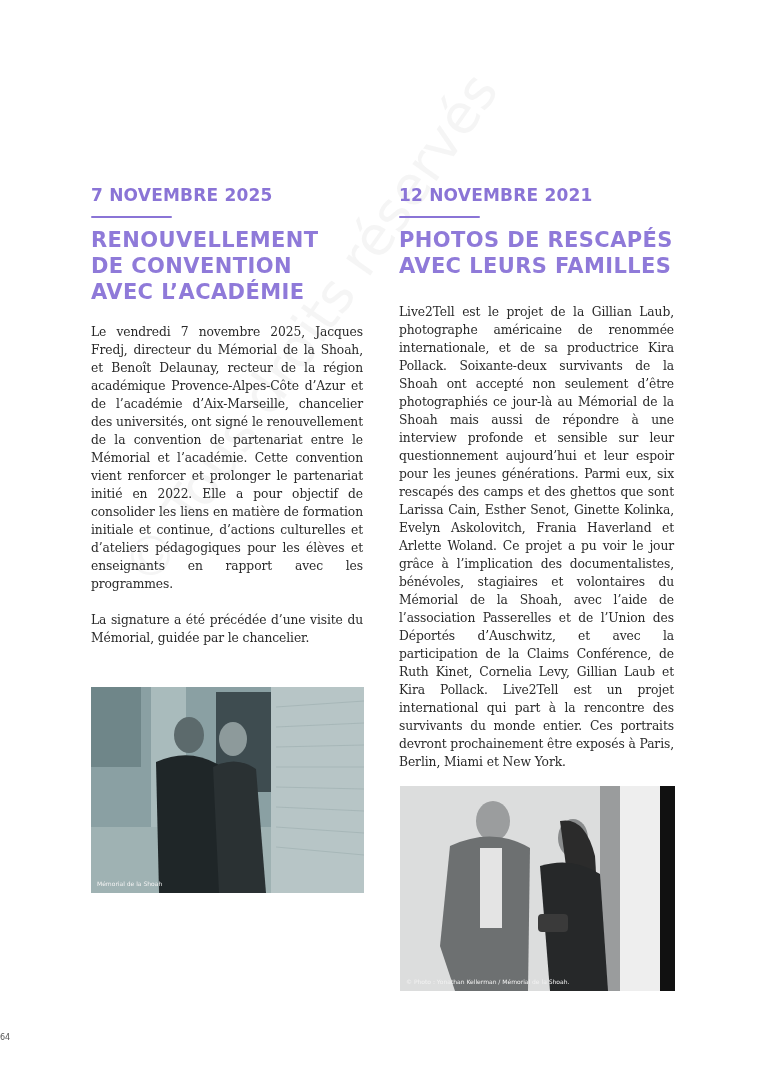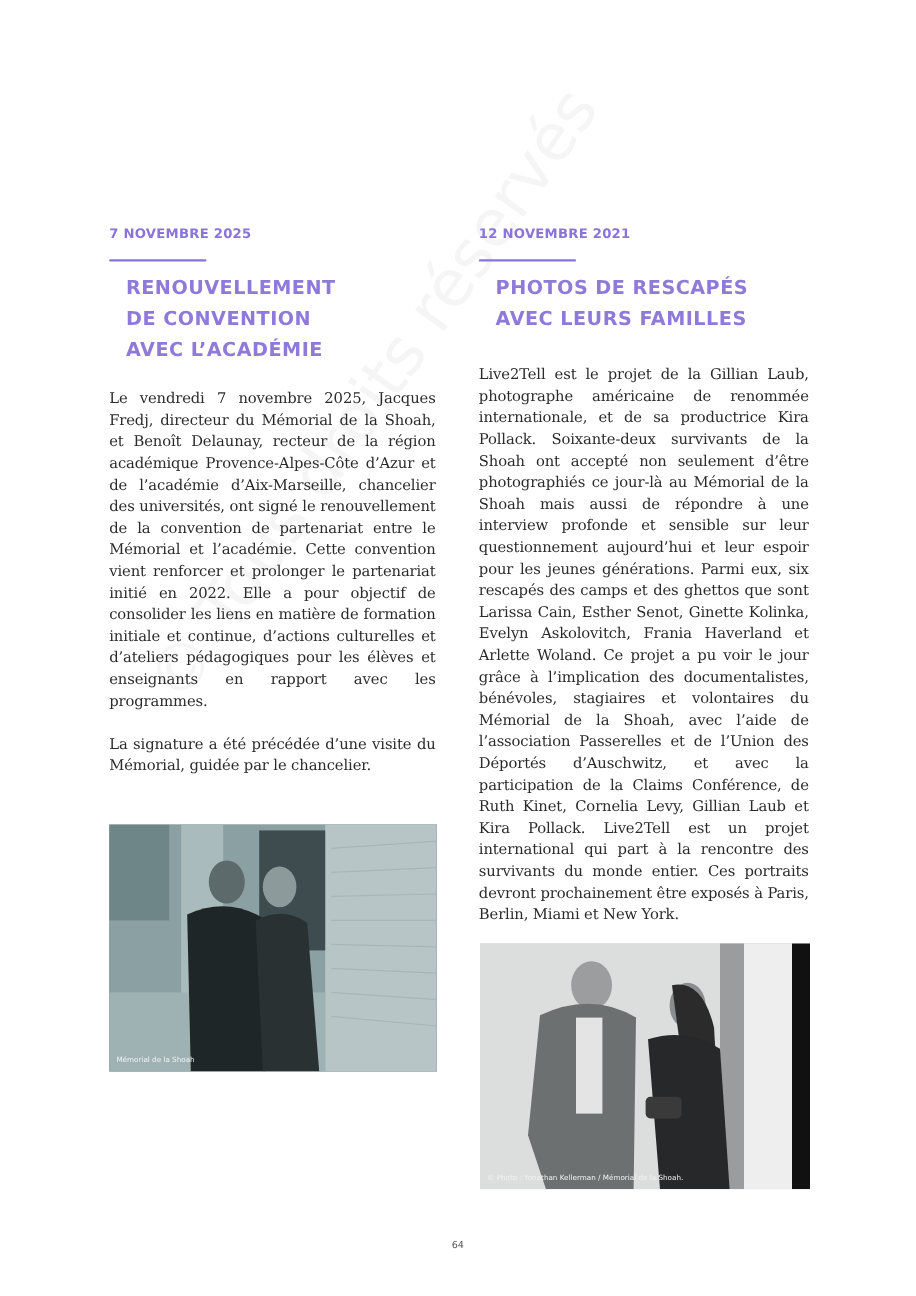--- a/index.html
+++ b/index.html
@@ -4,47 +4,47 @@
 <style>
   html, body { margin: 0; padding: 0; }
   body {
     width: 763px; height: 1080px; background: #ffffff; position: relative; overflow: hidden;
     font-family: "DejaVu Serif", serif; color: #2b2b2b;
   }
   .col { position: absolute; top: 186px; width: 272px; }
   .col-left { left: 91px; }
   .col-right { left: 399px; width: 275px; }
   .date {
-    font-family: "DejaVu Sans", sans-serif; font-weight: bold; font-size: 11px;
+    font-family: "DejaVu Sans", sans-serif; font-weight: bold; font-size: 17px;
     color: #8a74d6; letter-spacing: 0.2px; margin: 0; height: 18px; line-height: 18px;
   }
   .rule { width: 81px; height: 2px; background: #8a74d6; border-radius: 1px; margin-top: 12px; }
   .title {
-    font-family: "DejaVu Sans", sans-serif; font-weight: bold; font-size: 16px;
-    color: #8f7ad9; line-height: 26px; margin: 9px 0 0 14px; letter-spacing: 0.4px;
+    font-family: "DejaVu Sans", sans-serif; font-weight: bold; font-size: 21px;
+    color: #8f7ad9; line-height: 26px; margin: 9px 0 0 0; letter-spacing: 0.4px;
     text-transform: uppercase;
   }
   .title span { display: block; white-space: nowrap; }
   .body {
     font-size: 12.3px; line-height: 18px; text-align: justify; color: #2a2a2a;
     letter-spacing: -0.1px;
   }
   .body p { margin: 0; }
   .col-left .body { margin-top: 18px; }
   .col-right .body { margin-top: 24px; }
   .para-gap { height: 18px; }
   .photo { position: absolute; overflow: hidden; }
   .photo-left { left: 91px; top: 687px; width: 273px; height: 206px; background: #7c9396; }
   .photo-right { left: 400px; top: 786px; width: 275px; height: 205px; background: #d9dadb; }
   .photo .caption {
     position: absolute; left: 6px; bottom: 6px; font-family: "DejaVu Sans", sans-serif;
     font-size: 6px; color: #f2f2f2; white-space: nowrap;
   }
   .page-number {
-    position: absolute; left: 0; width: 763px; top: 1033px; text-align: center;
+    position: absolute; left: 0; width: 763px; top: 1033px; 
     font-family: "DejaVu Sans", sans-serif; font-size: 8px; color: #555;
   }
   .watermark {
     position: absolute; left: 110px; top: 560px; transform: rotate(-55deg);
     transform-origin: left top; font-family: "DejaVu Sans", sans-serif; font-size: 54px;
     color: rgba(200,200,200,0.18); white-space: nowrap; pointer-events: none;
   }
 </style>
 </head>
 <body>

